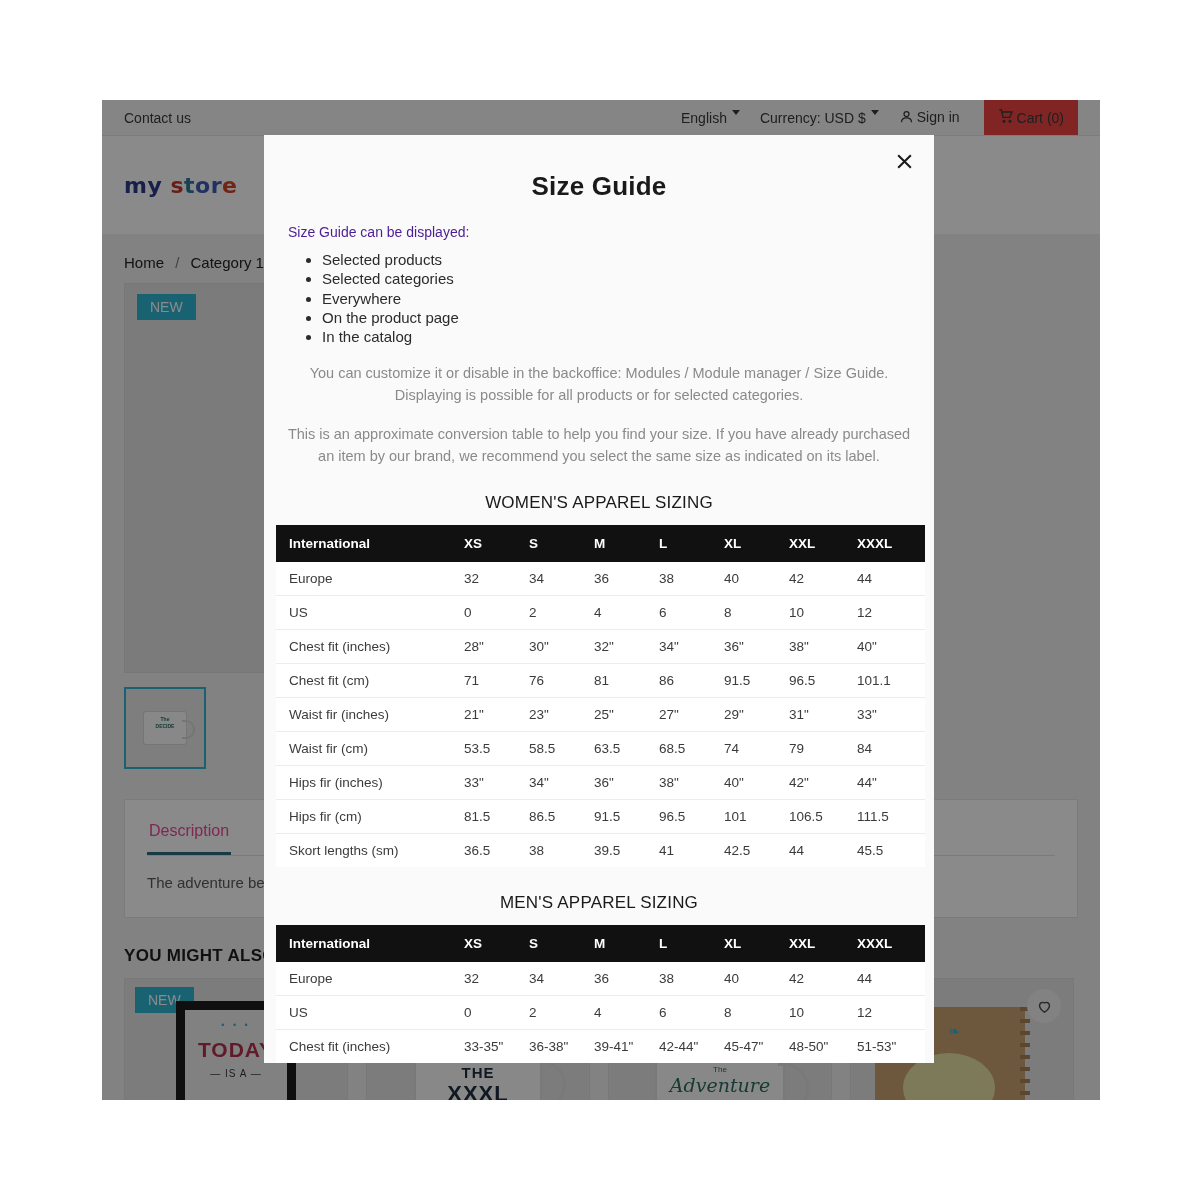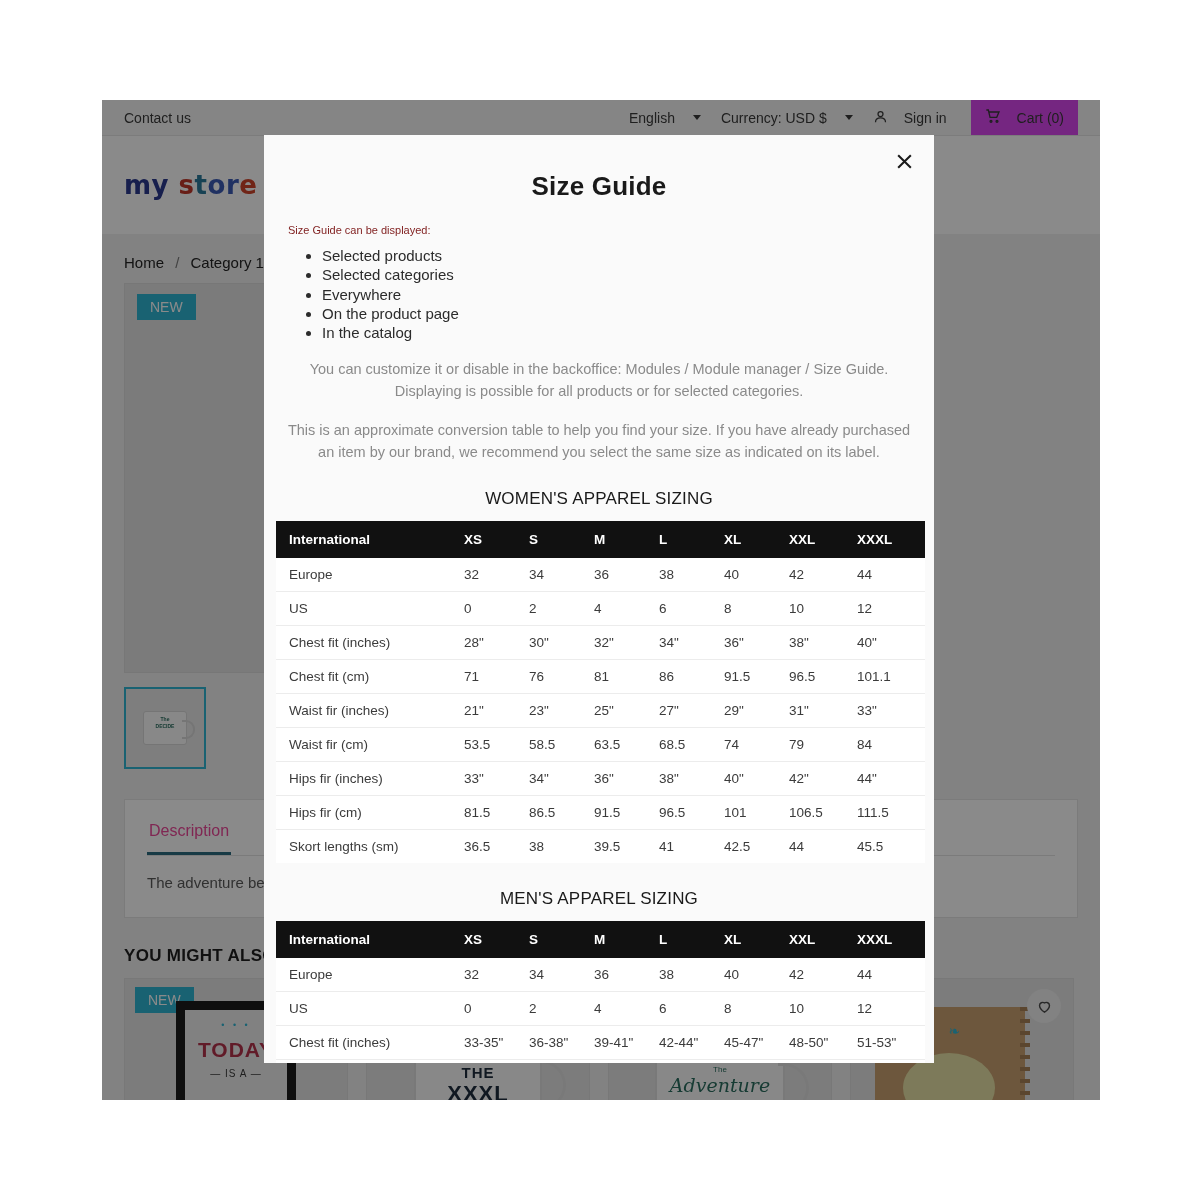--- a/index.html
+++ b/index.html
@@ -40,47 +40,47 @@
     font-size: 14px;
     color: #3a3a3a;
   }
   .topbar .contact { font-size: 14px; }
   .topbar .right {
     margin-left: auto;
     display: flex;
     align-items: center;
     gap: 20px;
   }
-  .topbar .right > div { display: flex; align-items: center; gap: 16px; }
+  .topbar .right > div { display: flex; gap: 3px; }
   .caret {
     width: 0; height: 0;
     border-left: 4px solid transparent;
     border-right: 4px solid transparent;
     border-top: 5px solid #3a3a3a;
     display: inline-block;
     margin-left: 2px;
   }
   .cartbox {
-    background: #d946ef;
+    background: #ef4444;
     padding: 8px 14px;
     margin-left: 4px;
     display: flex; align-items: center; gap: 6px;
   }
   .hdr-icon { display: inline-block; }
 
   .storehead {
     height: 98px;
     background: #ffffff;
     display: flex;
     align-items: center;
     padding: 0 22px;
   }
   .logo {
     font-family: "DejaVu Sans", sans-serif;
-    font-size: 26px;
+    font-size: 22px;
     font-weight: bold;
     letter-spacing: 0.5px;
   }
   .logo .l1 { color: #2b3a8f; }
   .logo .l2 { color: #c0392b; }
   .logo .l3 { color: #2b7a9b; }
   .logo .l4 { color: #3b5bb5; }
   .logo .l5 { color: #d0452c; }
 
   .breadcrumb {
@@ -314,22 +314,22 @@
     text-align: center;
     font-size: 26px;
     font-weight: bold;
     color: #1a1a1a;
     padding-top: 36px;
     letter-spacing: 0.2px;
   }
   .modal-body { padding: 0 12px; }
   .intro {
     margin: 22px 0 0 12px;
-    font-size: 11px;
-    color: #7f1d1d;
+    font-size: 14px;
+    color: #4c1d95;
   }
   ul.displist {
     margin: 11px 0 18px 0;
     padding-left: 46px;
     color: #2a2a2a;
   }
   ul.displist li {
     font-size: 15px;
     line-height: 1.15;
     margin-bottom: 2px;

